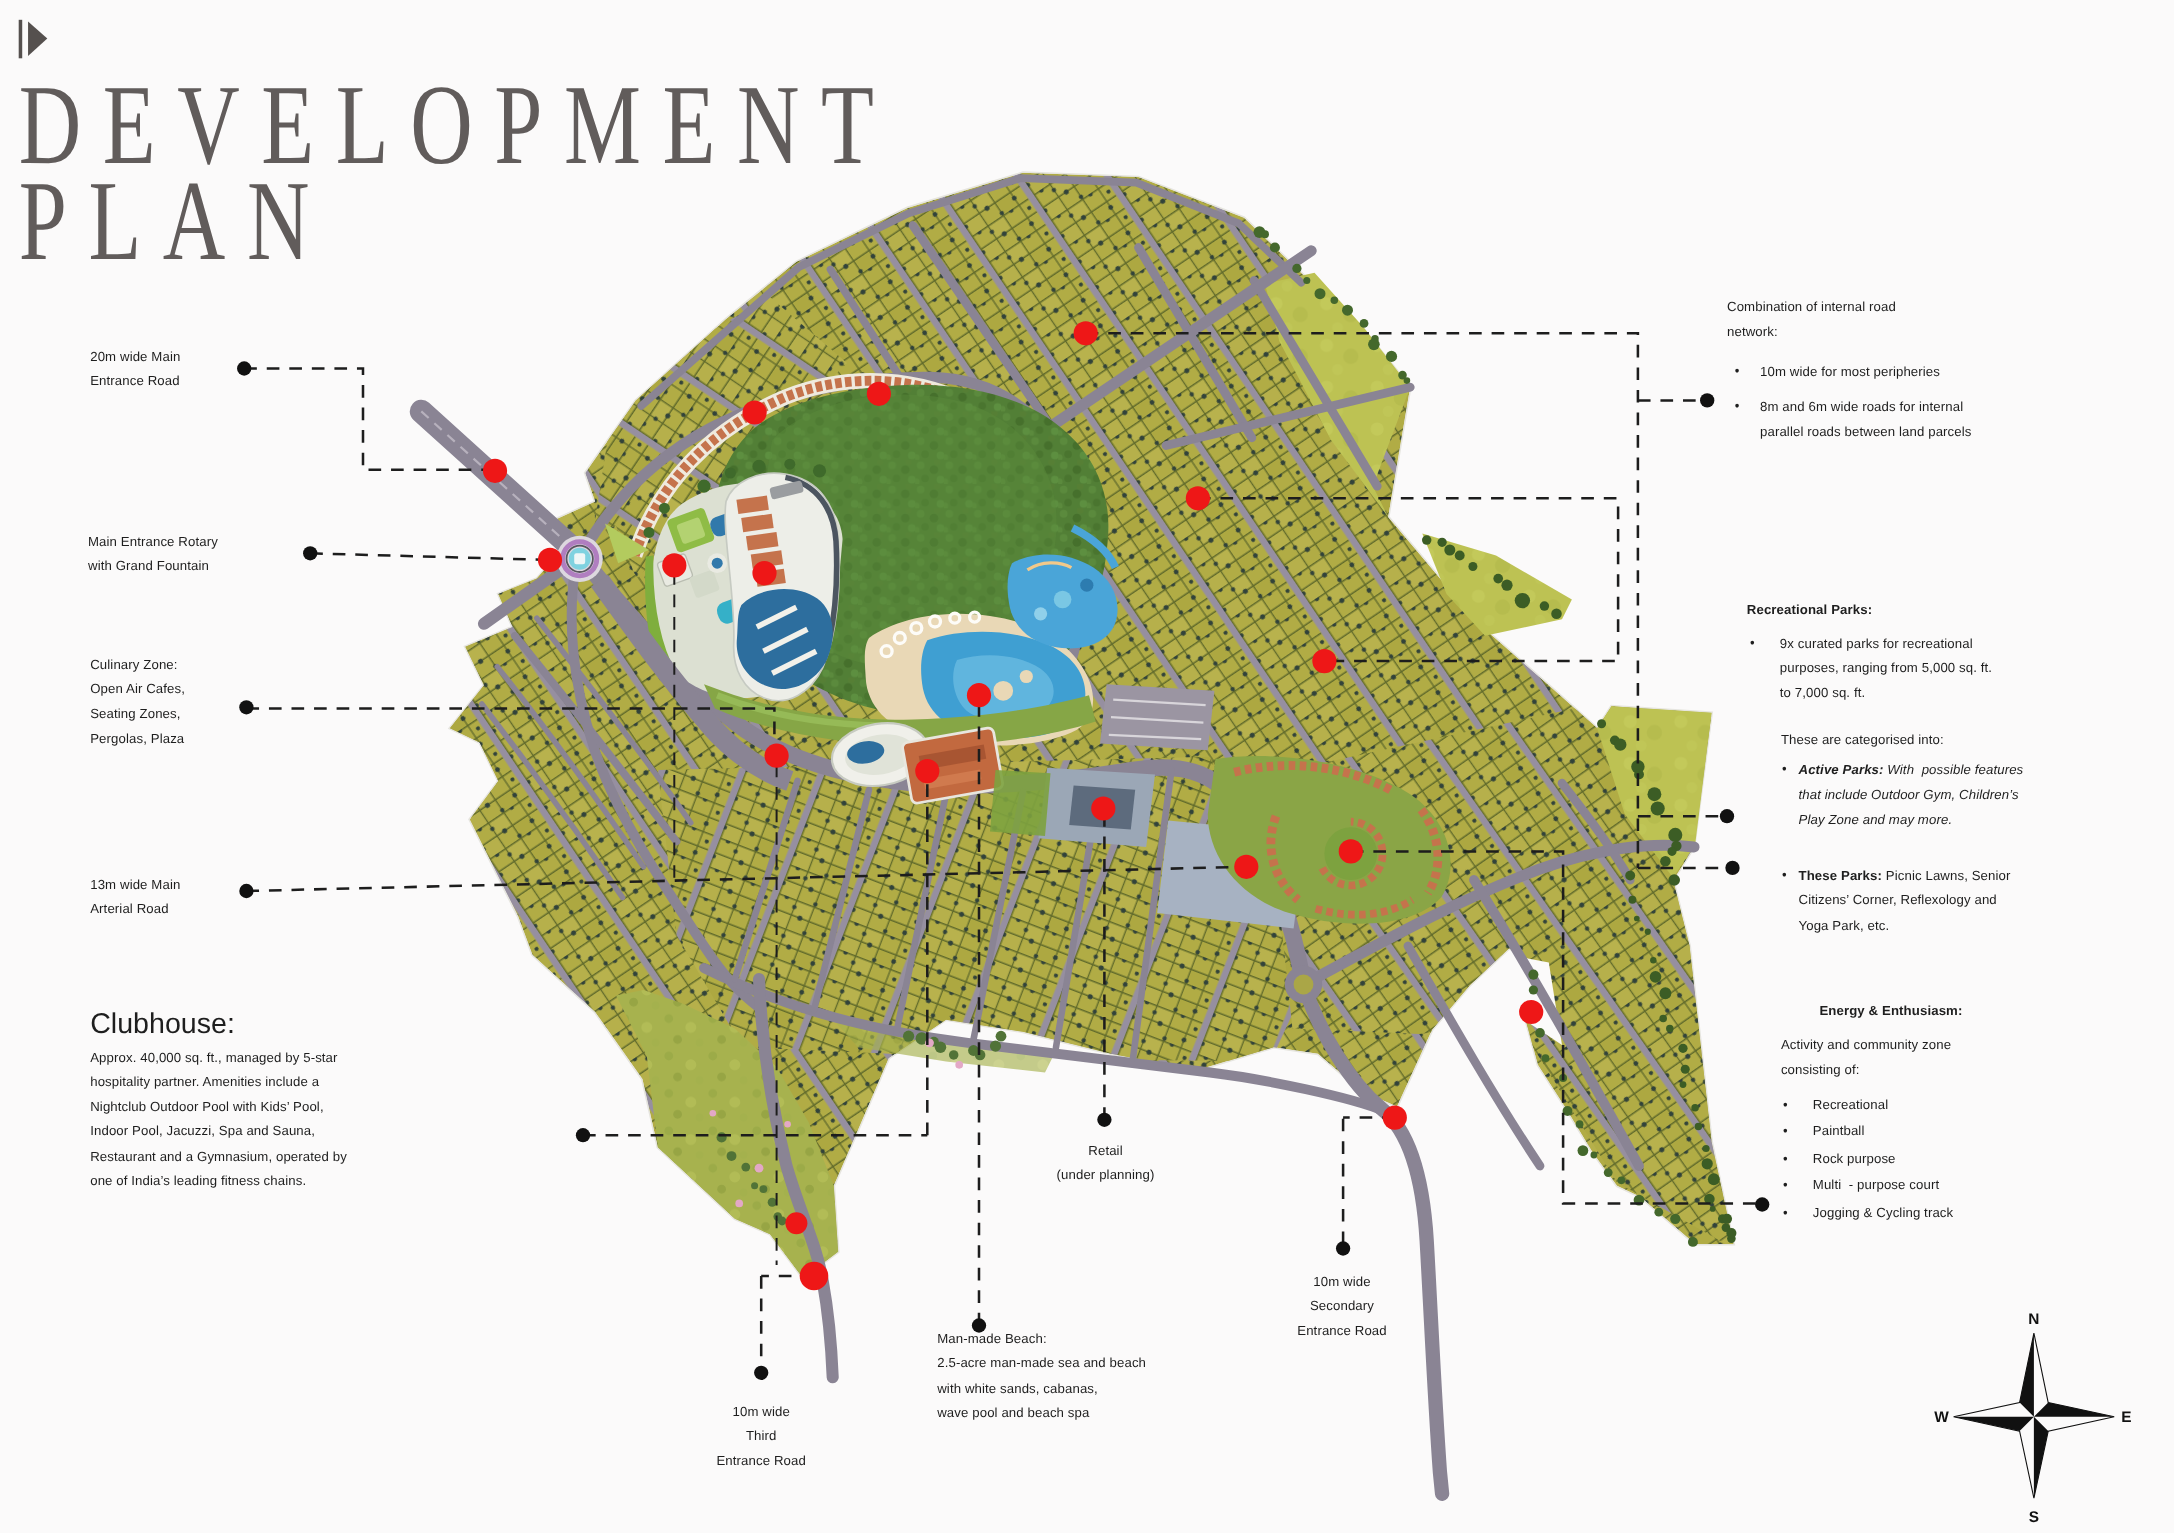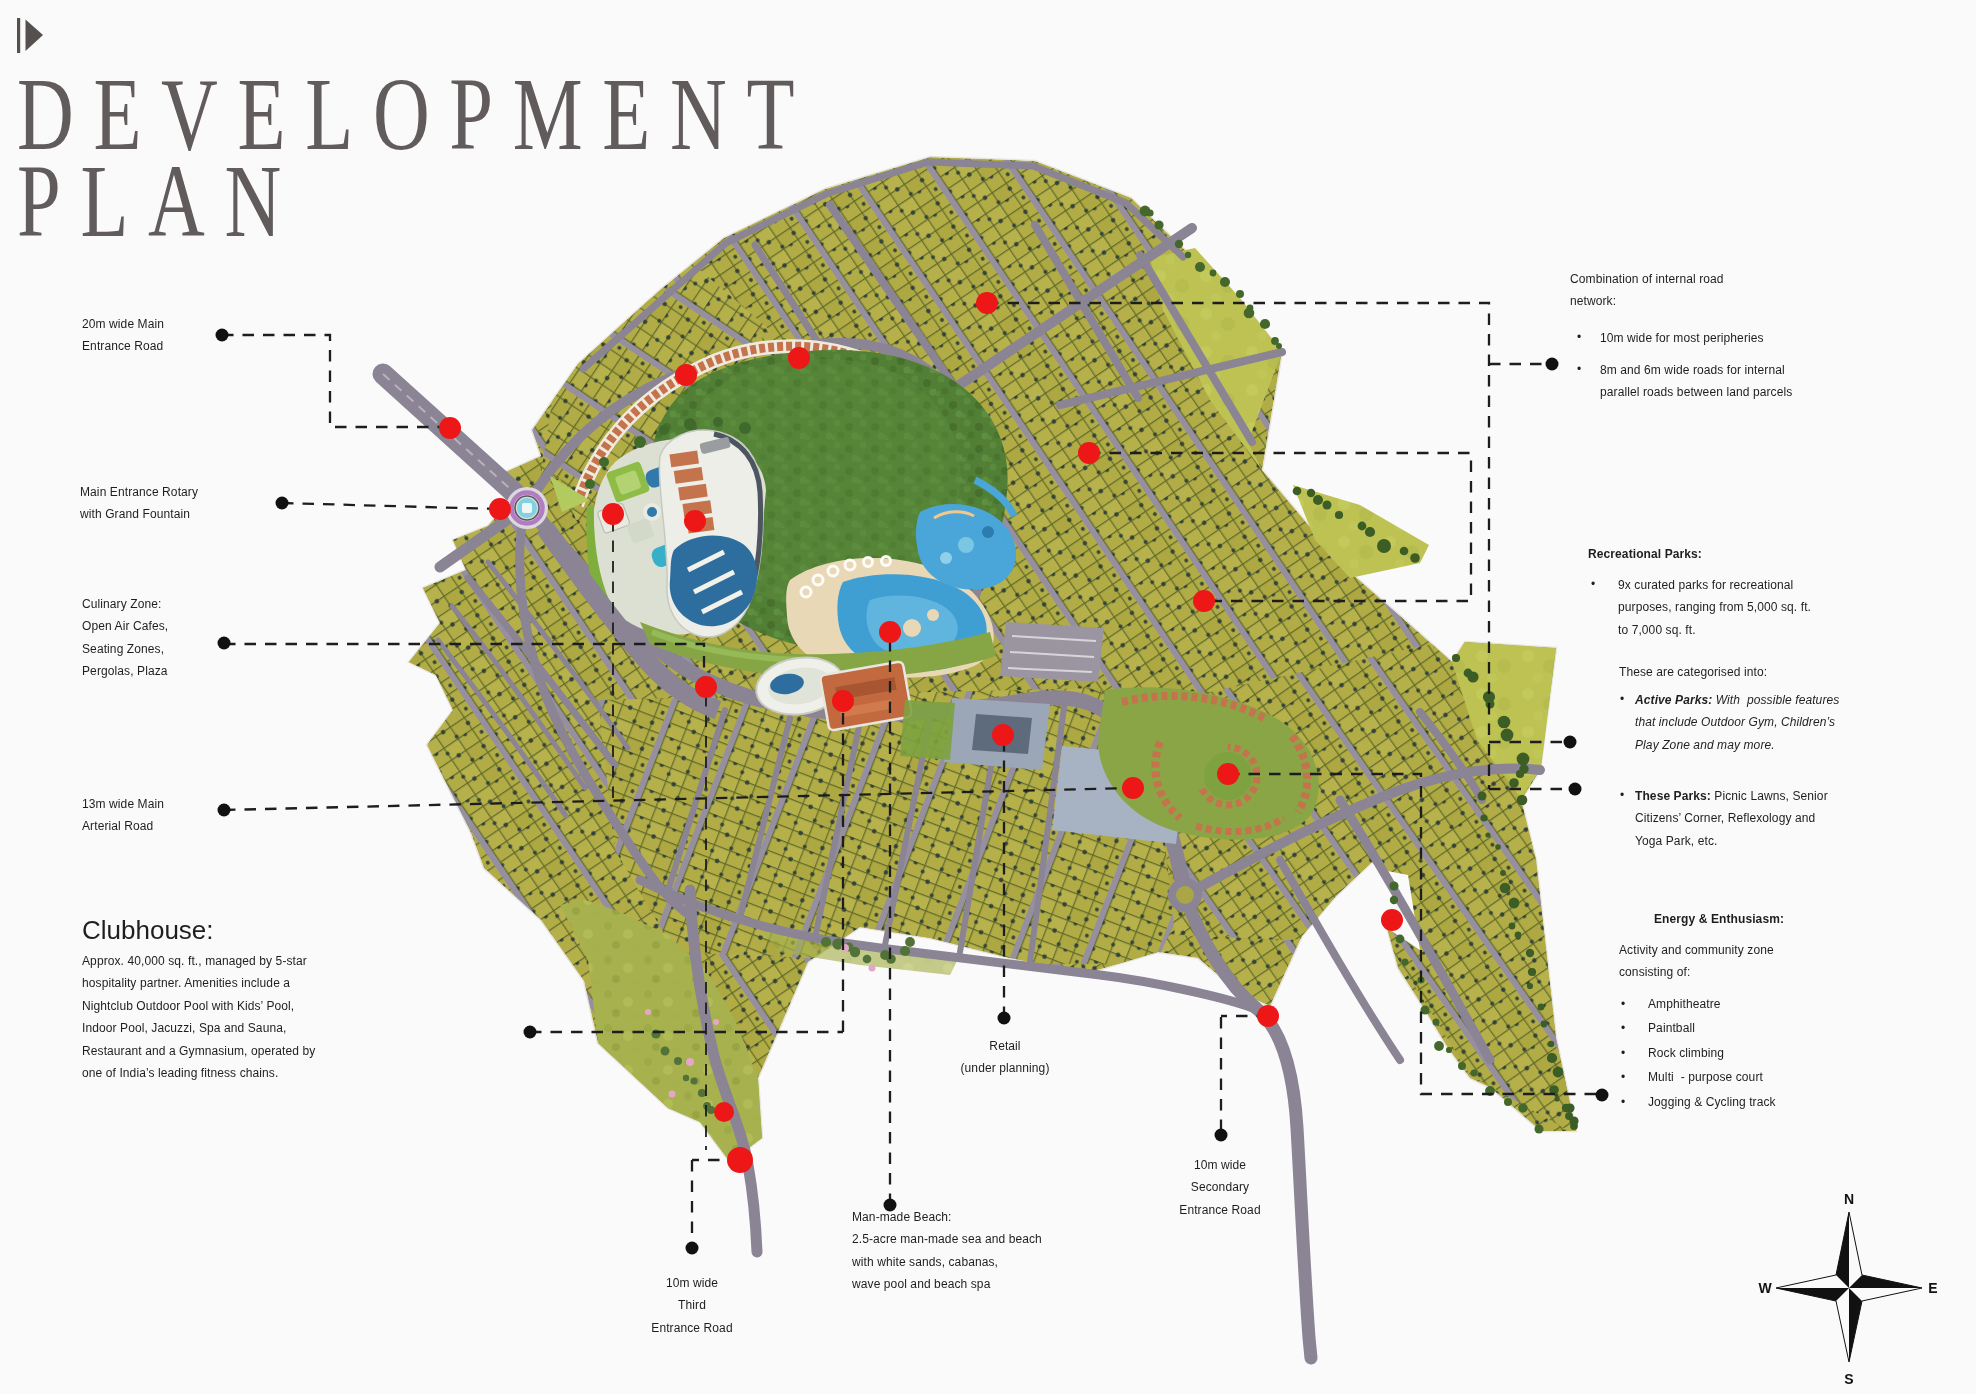--- a/index.html
+++ b/index.html
@@ -525,25 +525,25 @@
 <div class="abs lbl" style="left:1618px;top:574px;">9x curated parks for recreational<br>purposes, ranging from 5,000 sq. ft.<br>to 7,000 sq. ft.</div>
 <div class="abs lbl" style="left:1619px;top:661px;">These are categorised into:</div>
 <div class="abs lbl" style="left:1620px;top:688px;">•</div>
 <div class="abs lbl" style="left:1635px;top:689px;font-style:italic;"><span class="b">Active Parks:</span> With&nbsp; possible features<br>that include Outdoor Gym, Children’s<br>Play Zone and may more.</div>
 <div class="abs lbl" style="left:1620px;top:784px;">•</div>
 <div class="abs lbl" style="left:1635px;top:785px;"><span class="b">These Parks:</span> Picnic Lawns, Senior<br>Citizens’ Corner, Reflexology and<br>Yoga Park, etc.</div>
 
 <div class="abs lbl b" style="left:1619px;top:908px;margin-left:35px;">Energy &amp; Enthusiasm:</div>
 <div class="abs lbl" style="left:1619px;top:939px;">Activity and community zone<br>consisting of:</div>
 <div class="abs lbl" style="left:1621px;top:993px;">•</div>
-<div class="abs lbl" style="left:1648px;top:993px;">Amphitheatre</div>
+<div class="abs lbl" style="left:1648px;top:993px;">Recreational</div>
 <div class="abs lbl" style="left:1621px;top:1017px;">•</div>
 <div class="abs lbl" style="left:1648px;top:1017px;">Paintball</div>
 <div class="abs lbl" style="left:1621px;top:1042px;">•</div>
-<div class="abs lbl" style="left:1648px;top:1042px;">Rock climbing</div>
+<div class="abs lbl" style="left:1648px;top:1042px;">Rock purpose</div>
 <div class="abs lbl" style="left:1621px;top:1066px;">•</div>
 <div class="abs lbl" style="left:1648px;top:1066px;">Multi&nbsp; - purpose court</div>
 <div class="abs lbl" style="left:1621px;top:1091px;">•</div>
 <div class="abs lbl" style="left:1648px;top:1091px;">Jogging &amp; Cycling track</div>
 
 <div class="abs lbl ctr" style="left:905px;top:1035px;width:200px;">Retail<br>(under planning)</div>
 <div class="abs lbl ctr" style="left:1120px;top:1154px;width:200px;">10m wide<br>Secondary<br>Entrance Road</div>
 <div class="abs lbl" style="left:852px;top:1206px;">Man-made Beach:<br>2.5-acre man-made sea and beach<br>with white sands, cabanas,<br>wave pool and beach spa</div>
 <div class="abs lbl ctr" style="left:592px;top:1272px;width:200px;">10m wide<br>Third<br>Entrance Road</div>
 

